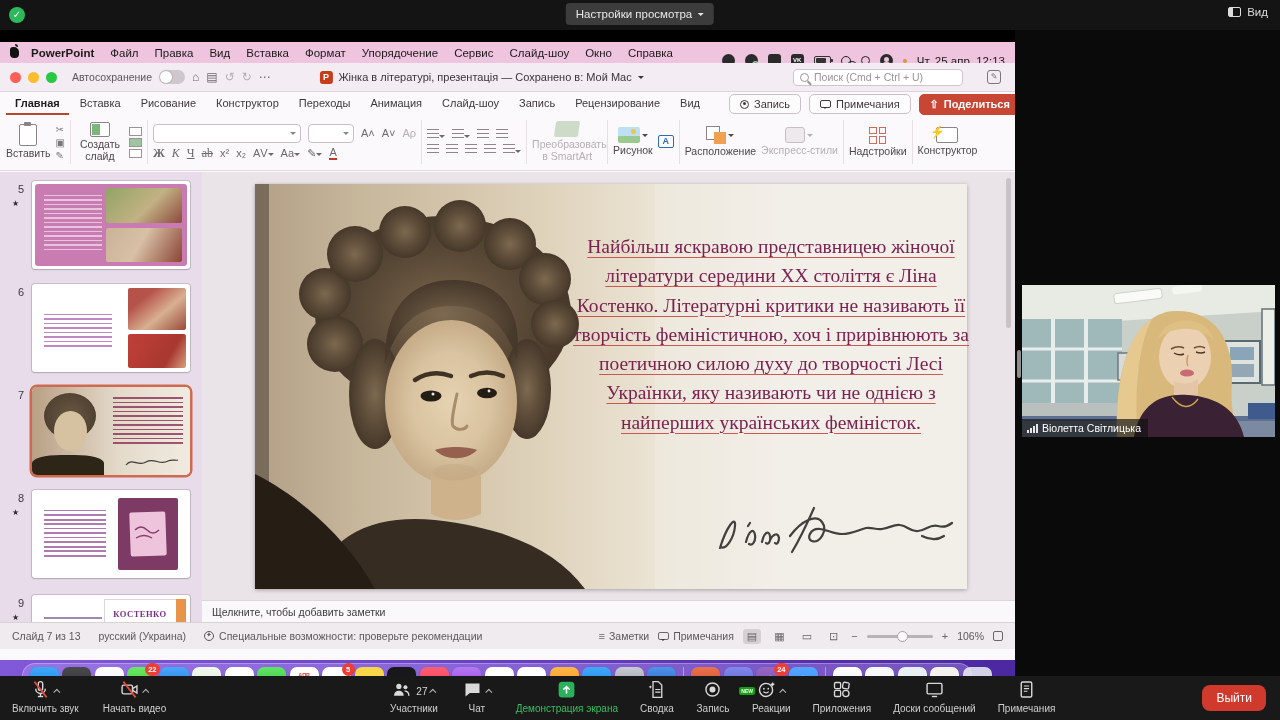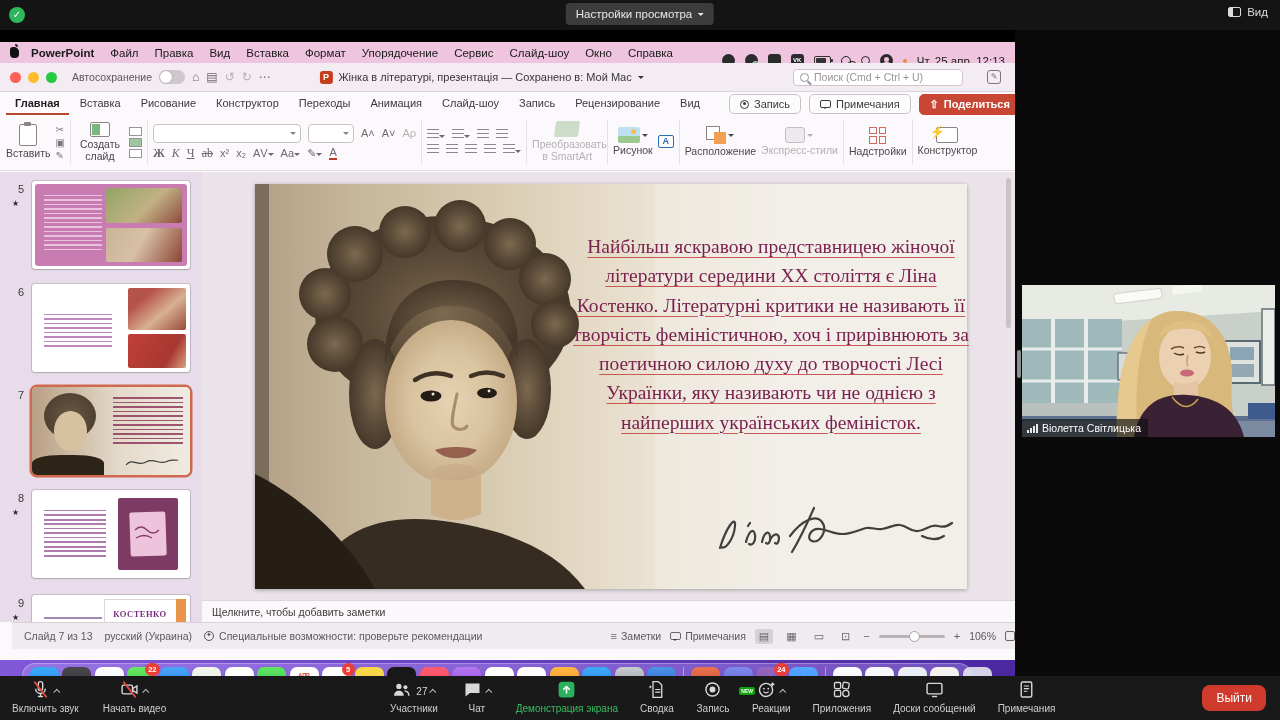--- a/index.html
+++ b/index.html
@@ -126,22 +126,22 @@
   .vscroll { position:absolute; right:4px; top:6px; width:5px; height:150px; background:#c9c2c7; border-radius:3px; }
   .slide { position:absolute; left:53px; top:12px; width:712px; height:405px; background:#fff; box-shadow:0 1px 4px rgba(0,0,0,.3); }
   .slide svg.portrait { position:absolute; left:0; top:0; width:100%; height:100%; }
   .slide-text { position:absolute; left:318px; top:48px; width:396px; font-family:"Liberation Serif", serif; font-size:19.5px;
                 line-height:1.5; color:#7b2150; text-align:center; text-decoration:underline;
                 text-decoration-color:rgba(198,62,62,.85); text-decoration-thickness:1px; text-underline-offset:4px; }
   .signature { position:absolute; left:428px; top:300px; width:286px; height:95px; }
 
   .notesbar { position:absolute; left:202px; top:428px; right:0; height:22px; background:#faf8fa; border-top:1px solid #dcd5da;
               font-size:10.5px; color:#3f3b3e; display:flex; align-items:center; padding:0 10px; }
-  .statusbar { position:absolute; left:12px; top:450px; width:100%; height:20px; background:#f0ebef; border-top:1px solid #d8d1d6;
-               display:flex; align-items:center; gap:12px; padding:13px 12px; font-size:10.5px; color:#5d585c; }
+  .statusbar { position:absolute; left:0; top:450px; width:100%; height:20px; background:#f0ebef; border-top:1px solid #d8d1d6;
+               display:flex; align-items:center; gap:18px; padding:13px 12px; font-size:10.5px; color:#5d585c; }
   .sb-right { margin-left:auto; display:flex; align-items:center; gap:9px; }
   .sb-ico { font-size:11px; color:#6b666a; }
   .sb-view { padding:1px 4px; border-radius:3px; }
   .sb-view.sel { background:#d6d0d5; }
   .slider-track { width:66px; height:3px; background:#b9b2b7; border-radius:2px; position:relative; }
   .slider-thumb { position:absolute; left:30px; top:-4px; width:11px; height:11px; background:#fdfdfd; border:1px solid #a8a1a6; border-radius:50%; }
   .fitico { width:10px; height:10px; border:1.3px solid #6b666a; border-radius:2px; }
   .acc-person { width:10px; height:10px; border:1.2px solid #5d585c; border-radius:50%; position:relative; }
   .acc-person::before { content:"✦"; position:absolute; left:1px; top:-1px; font-size:7px; color:#5d585c; }
 

